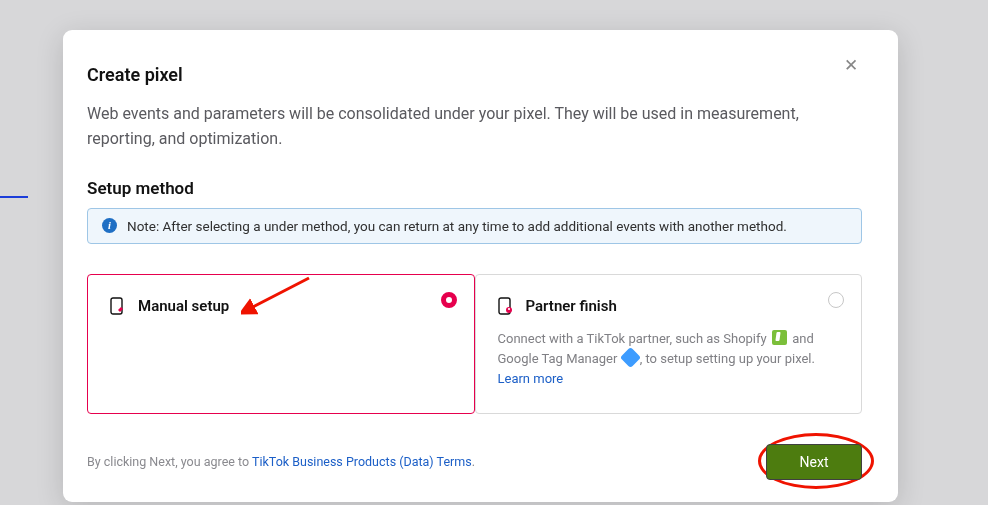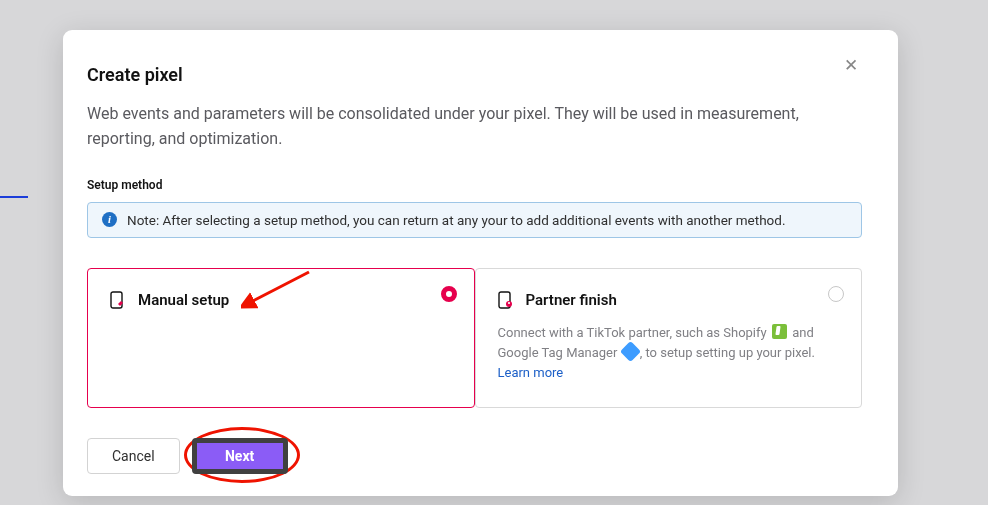--- a/index.html
+++ b/index.html
@@ -27,21 +27,21 @@
   background: #fff;
   border-radius: 9px;
   box-shadow: 0 6px 28px rgba(0,0,0,0.15);
   padding: 24px 36px 22px 24px;
   margin-top: 9px;
 }
 .modal-header { display:flex; align-items:flex-start; justify-content:space-between; margin-bottom: 17px; }
 .modal-title { font-size: 18px; font-weight: 600; color:#121212; padding-top:10px; }
 .close-btn { width:22px; height:22px; display:flex; align-items:center; justify-content:center; color:#878787; cursor:pointer; font-size:17px; }
 .subtext { font-size: 16px; color:#5a5a5f; line-height:1.55; margin-bottom: 26px; }
-.section-label { font-size:12px; font-weight:600; color:#121212; margin-bottom:10px; }
+.section-label { font-size:17px; font-weight:600; color:#121212; margin-bottom:10px; }
 .infobox {
   border:1px solid #9ec6e6;
   background:#eff6fc;
   border-radius:4px;
   padding: 9px 14px;
   display:flex;
   align-items:center;
   gap:10px;
   font-size:13.5px;
   color:#303030;
@@ -69,21 +69,21 @@
 .card-head { display:flex; align-items:center; gap:10px; margin-bottom:14px; }
 .card-title { font-size:15px; font-weight:600; color:#121212; }
 .card-desc { font-size:13px; color:#808085; line-height:1.55; }
 .link { color:#1c5fc7; cursor:pointer; }
 .card-icon { width:18px; height:18px; position:relative; }
 .bottom-row { display:flex; align-items:center; justify-content:space-between; }
 .agree-text { font-size:12.5px; color:#8a8a8f; }
 .btns { display:flex; gap:12px; align-items:center; position:relative; }
 .btn { height:36px; padding: 0 24px; border-radius:4px; font-size:14px; cursor:pointer; display:flex; align-items:center; justify-content:center; }
 .btn-cancel { background:#fff; border:1px solid #d3d3d3; color:#303030; }
-.btn-next { background:#8b5cf6; border:5px solid #404040; color:#fff; font-weight:700; min-width:96px; position:relative; z-index:2; }
+.btn-next { background:#4d7c0f; border:1px solid #404040; color:#fff; font-weight:400; min-width:96px; position:relative; z-index:2; }
 .anno-arrow {
   position:absolute; left:153px; top:0px; width:75px; height:42px; pointer-events:none;
 }
 .anno-ellipse {
   position:absolute;
   width:116px; height:56px;
   border:3px solid #ef1300;
   border-radius:50%;
   pointer-events:none;
   right:-12px; top:-11px;
@@ -110,21 +110,21 @@
     <div class="modal-title">Create pixel</div>
     <div class="close-btn">✕</div>
   </div>
 
   <div class="subtext">Web events and parameters will be consolidated under your pixel. They will be used in measurement, reporting, and optimization.</div>
 
   <div class="section-label">Setup method</div>
 
   <div class="infobox">
     <div class="info-icon">i</div>
-    <div>Note: After selecting a setup method, you can return at any your to add additional events with another method.</div>
+    <div>Note: After selecting a under method, you can return at any time to add additional events with another method.</div>
   </div>
 
   <div class="cards-row">
 
     <div class="card selected" style="position:relative;">
       <svg class="anno-arrow" viewBox="0 0 75 42">
         <defs>
             <marker id="ah" markerWidth="7" markerHeight="7" refX="2" refY="3" orient="auto">
               <path d="M0,0 L6,3 L0,6 Z" fill="#ef1300"></path>
             </marker>
@@ -158,20 +158,22 @@
       <div class="card-desc">
         <span>Connect with a TikTok partner, such as Shopify </span><span class="shopify-badge"></span><span> and Google Tag Manager </span><span class="gtm-badge"></span><span>, to setup setting up your pixel.</span>
         <br>
         <span class="link">Learn more</span>
       </div>
     </div>
 
   </div>
 
   <div class="bottom-row">
+    <div class="agree-text">
+      <span>By clicking Next, you agree to </span><span class="link" style="color:#1c5fc7;">TikTok Business Products (Data) Terms</span><span>.</span>
+    </div>
     <div class="btns">
       <div class="anno-ellipse"></div>
-      <div class="btn btn-cancel">Cancel</div>
       <div class="btn btn-next">Next</div>
     </div>
   </div>
 
 </div>
 
 </body></html>

